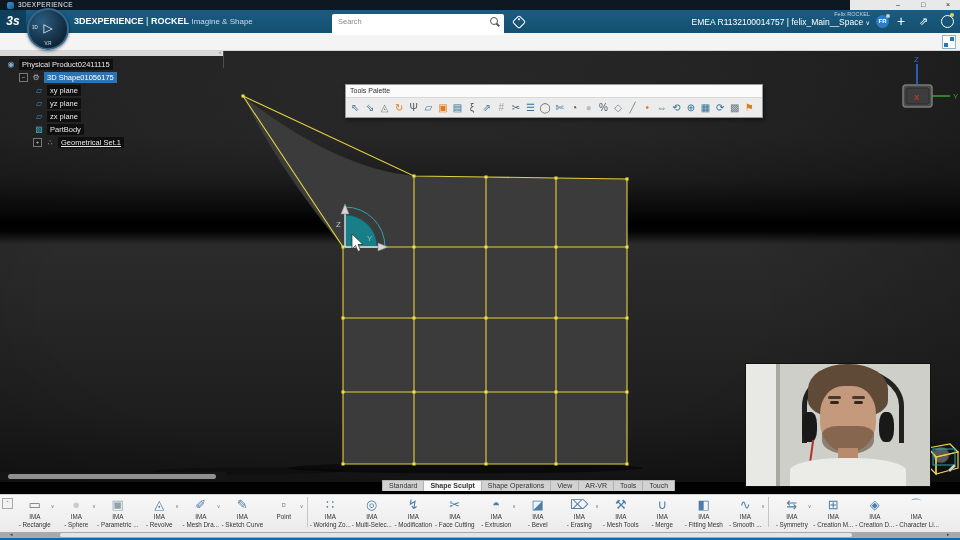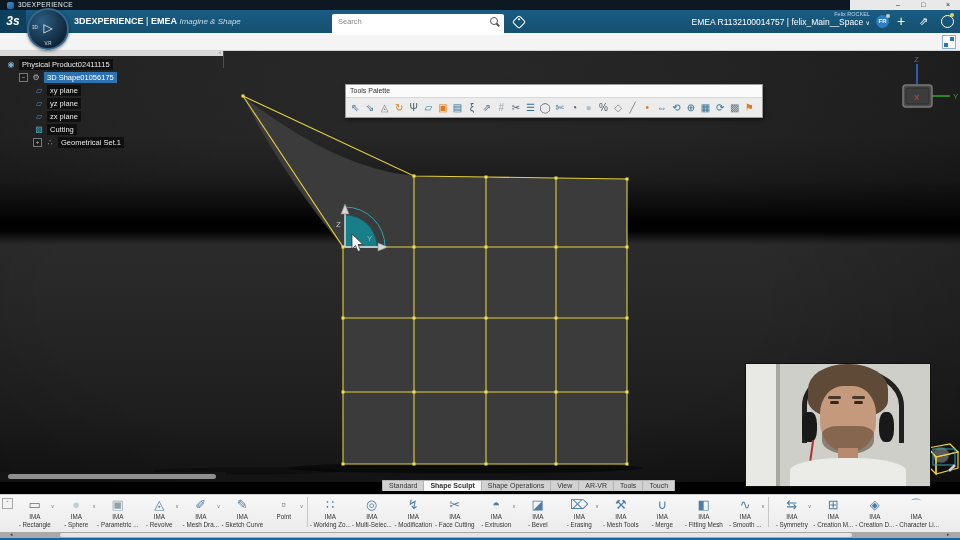--- a/index.html
+++ b/index.html
@@ -13,21 +13,21 @@
   .titlebar .ttl{position:absolute;left:18px;top:1px;font-size:6.5px;color:#e8eef3;letter-spacing:.4px;}
   .caption-zone{position:absolute;right:0;top:0;width:110px;height:10px;background:#e9e9e9;}
   .capbtn{position:absolute;top:0;width:20px;height:10px;font-size:7px;line-height:10px;text-align:center;color:#222;cursor:default;}
 
   
   .topbar{position:absolute;left:0;top:10px;width:960px;height:23px;background:linear-gradient(180deg,#1a5c84,#14506f);z-index:55;}
   .logo-sq{position:absolute;left:0;top:0;width:26px;height:23px;background:#0e3f5c;color:#fff;
     font-style:italic;font-weight:bold;font-size:12px;line-height:23px;text-align:center;}
   .brandline{position:absolute;left:74px;top:6px;color:#fff;font-size:9px;white-space:nowrap;}
   .brandline .b{font-weight:bold;}
-  .brandline .wb{font-weight:normal;color:#c9dcea;font-size:8px;font-style:italic;}
+  .brandline .wb{font-weight:normal;color:#c9dcea;font-size:8px;}
   .searchbox{position:absolute;left:332px;top:4px;width:172px;height:21px;background:#fff;border-radius:2px;}
   .searchbox .ph{position:absolute;left:6px;top:3px;font-size:7.5px;color:#8a8a8a;}
   .mag{position:absolute;right:6px;top:3px;width:6px;height:6px;border:1.5px solid #555;border-radius:50%;}
   .mag::after{content:"";position:absolute;left:5px;top:6px;width:4px;height:1.5px;background:#555;transform:rotate(45deg);}
   .tagico{position:absolute;left:514px;top:7px;width:8px;height:8px;border:1.5px solid #fff;border-radius:2px;transform:rotate(45deg);}
   .tagico::after{content:"";position:absolute;left:1px;top:1px;width:2px;height:2px;border-radius:50%;background:#fff;}
   .usercluster{position:absolute;right:90px;top:1px;text-align:right;}
   .uc-name{font-size:5.5px;color:#bcd6e8;}
   .uc-tenant{font-size:8.5px;color:#fff;white-space:nowrap;}
   .avatar{position:absolute;left:876px;top:5px;width:13px;height:13px;border-radius:50%;background:#2e7cc2;
@@ -69,21 +69,21 @@
 
   
   .tree{position:absolute;left:2px;top:58px;z-index:16;font-size:7.5px;color:#e8e8e8;}
   .tree-row{display:flex;align-items:center;height:13px;white-space:nowrap;}
   .tree-exp{width:7px;height:7px;border:1px solid #777;background:#1d1d1d;color:#ccc;font-size:6px;line-height:6px;
     text-align:center;margin-right:3px;flex:0 0 auto;}
   .tree-exp-spacer{width:0;margin-right:1px;}
   .tree-ico{width:10px;margin-right:3px;font-size:8px;text-align:center;flex:0 0 auto;}
   .tree-chip{background:rgba(0,0,0,.55);padding:0 3px;line-height:11px;}
   .tree-chip.sel{background:#2e72b0;color:#fff;}
-  .tree-chip.und{}
+  .tree-chip.und{text-decoration:underline;}
 
   
   .palette{position:absolute;left:345px;top:84px;width:416px;z-index:25;background:#ececec;
     border:1px solid #9a9a9a;box-shadow:1px 2px 4px rgba(0,0,0,.45);}
   .pal-title{height:12px;background:#fbfbfb;border-bottom:1px solid #d8d8d8;font-size:7px;color:#333;
     line-height:12px;padding-left:4px;}
   .pal-row{display:flex;align-items:center;height:19px;padding:0 2px;}
   .pal-ico{width:14.6px;text-align:center;font-size:10px;line-height:19px;cursor:default;}
 
   
@@ -142,21 +142,21 @@
       <span class="capbtn" style="left:63px;">□</span>
       <span class="capbtn" style="left:88px;">×</span>
     </div>
   </div>
 
   <div class="topbar">
     <span class="logo-sq">3s</span>
     <span class="brandline">
       <span class="b">3DEXPERIENCE</span>
       <span>|</span>
-      <span class="b">EMEA</span>
+      <span class="b">ROCKEL</span>
       <span class="wb">Imagine &amp; Shape</span>
     </span>
     <span class="searchbox">
       <span class="ph">Search</span>
       <span class="mag"></span>
     </span>
     <span class="tagico"></span>
     <span class="usercluster">
       <div class="uc-name">Felix ROCKEL</div>
       <div class="uc-tenant"><span>EMEA R1132100014757 | felix_Main__Space</span> <span style="font-size:6px;">∨</span></div>
@@ -293,21 +293,21 @@
         <span class="tree-chip">yz plane</span>
       </div>
       <div class="tree-row" style="padding-left: 31px;">
         <span class="tree-exp-spacer"></span>
         <span class="tree-ico" style="color: rgb(74, 142, 194);">▱</span>
         <span class="tree-chip">zx plane</span>
       </div>
       <div class="tree-row" style="padding-left: 31px;">
         <span class="tree-exp-spacer"></span>
         <span class="tree-ico" style="color: rgb(65, 185, 204);">▧</span>
-        <span class="tree-chip">Cutting</span>
+        <span class="tree-chip">PartBody</span>
       </div>
       <div class="tree-row" style="padding-left: 31px;">
         <span class="tree-exp">+</span>
         <span class="tree-ico" style="color: rgb(143, 179, 207);">∴</span>
         <span class="tree-chip und">Geometrical Set.1</span>
       </div>
     </div>
 
   <div class="palette">
     <div class="pal-title">Tools Palette</div>

